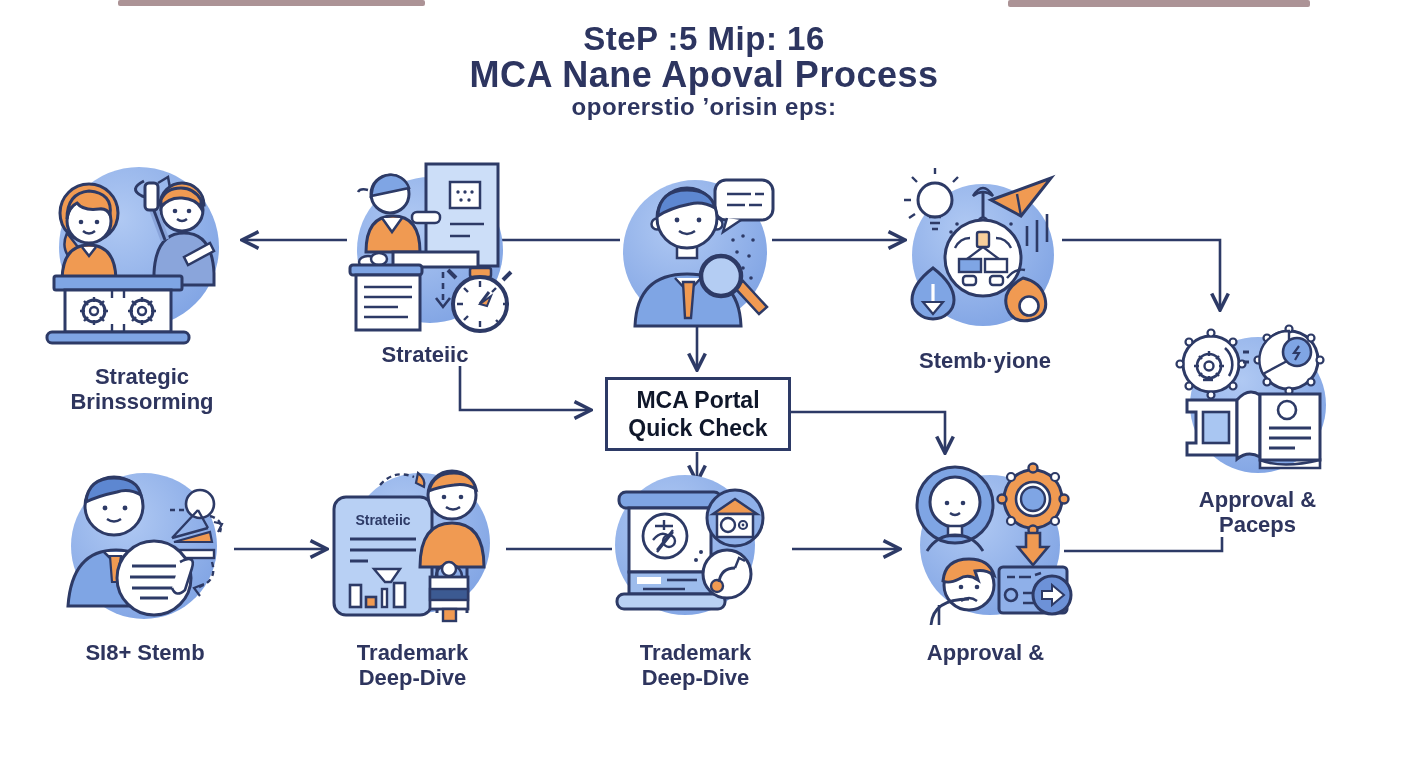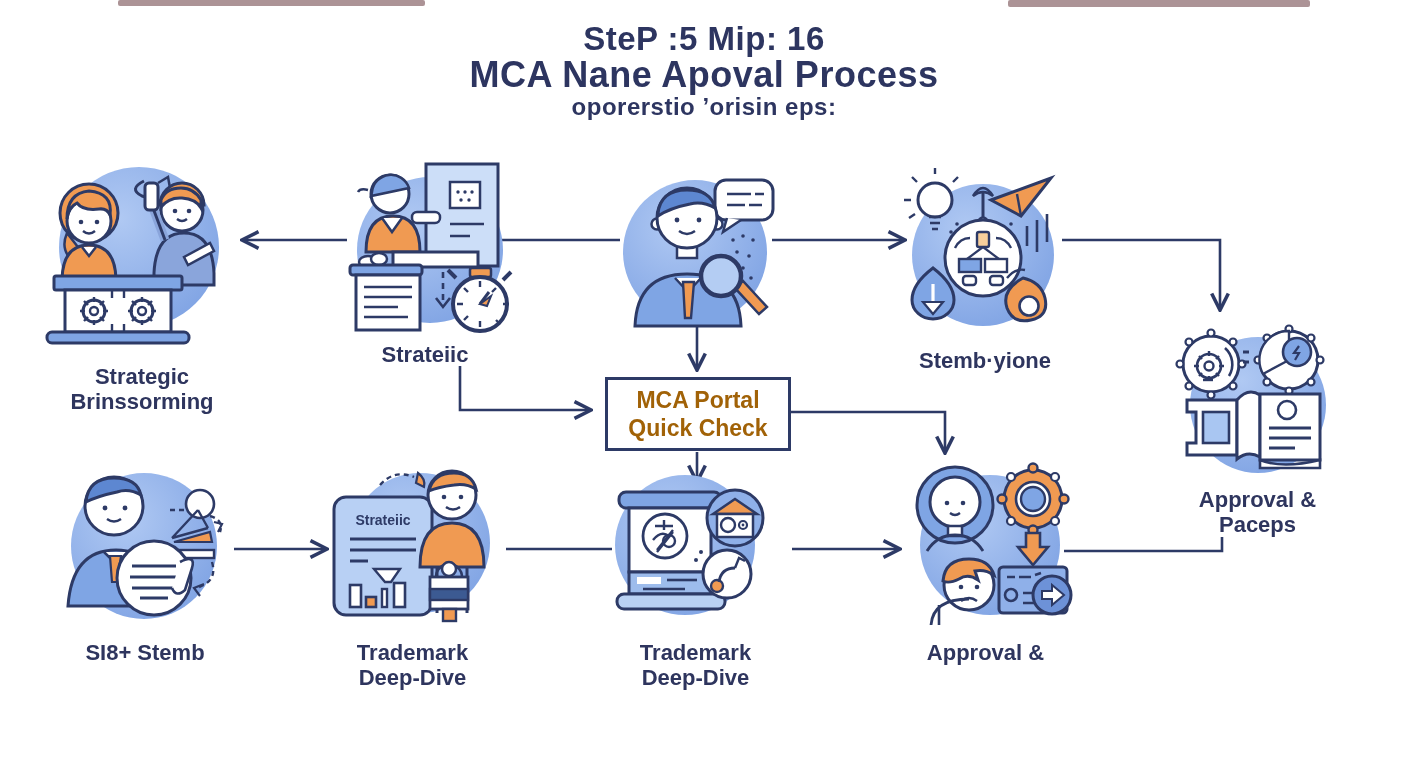--- a/index.html
+++ b/index.html
@@ -15,21 +15,21 @@
   .node-label{
     position:absolute;text-align:center;font-weight:800;font-size:22px;line-height:25px;color:#2e355e;
   }
   .node-label span{display:block;}
   .icon-wrap{position:absolute;z-index:2;}
   #connectors{position:absolute;left:0;top:0;width:1408px;height:768px;z-index:1;}
   .mca-box{
     position:absolute;left:605px;top:377px;width:186px;height:74px;box-sizing:border-box;
     background:#ffffff;border:3px solid #2d3a66;z-index:3;
     display:flex;flex-direction:column;align-items:center;justify-content:center;
-    font-weight:800;font-size:23px;line-height:28px;color:#a16207;text-align:center;
+    font-weight:800;font-size:23px;line-height:28px;color:#0f172a;text-align:center;
   }
 </style>
 </head>
 <body>
 
 <div id="stage">
 
   <div class="artifact-bar" style="left:118px;width:307px;"></div>
   <div class="artifact-bar" style="left:1008px;width:302px;height:7px;"></div>
 

